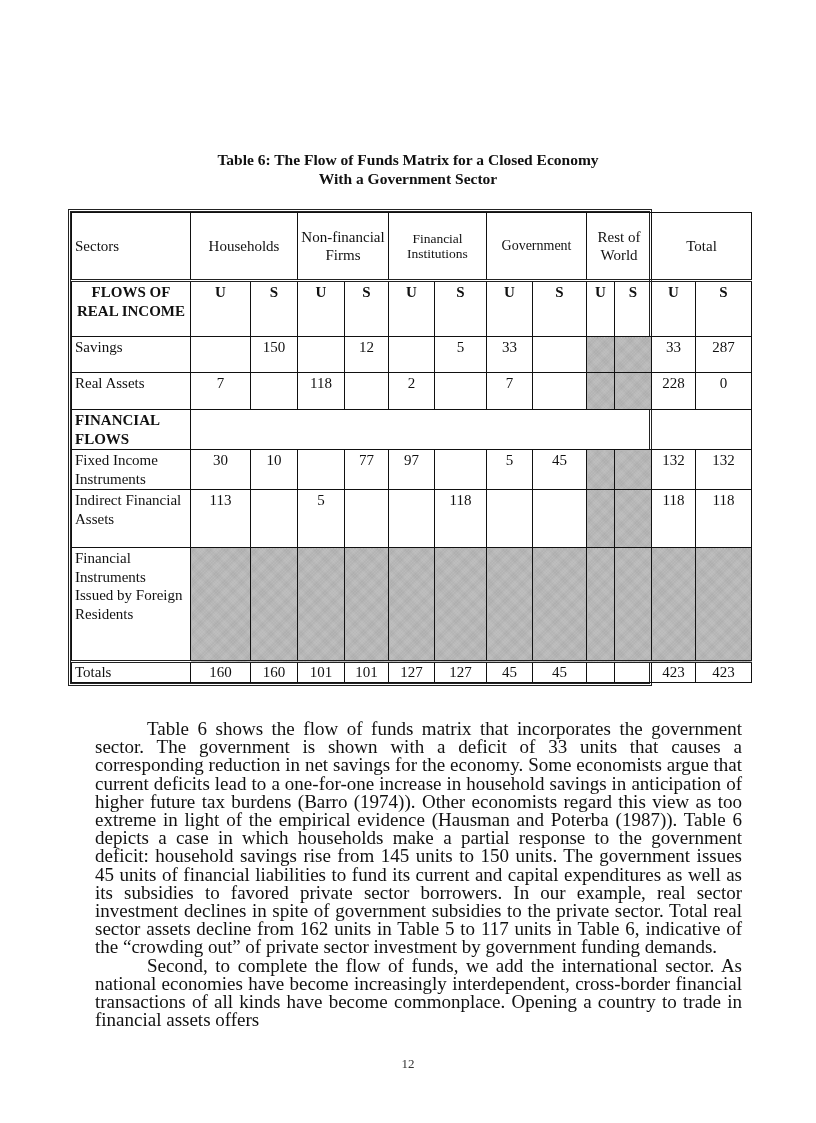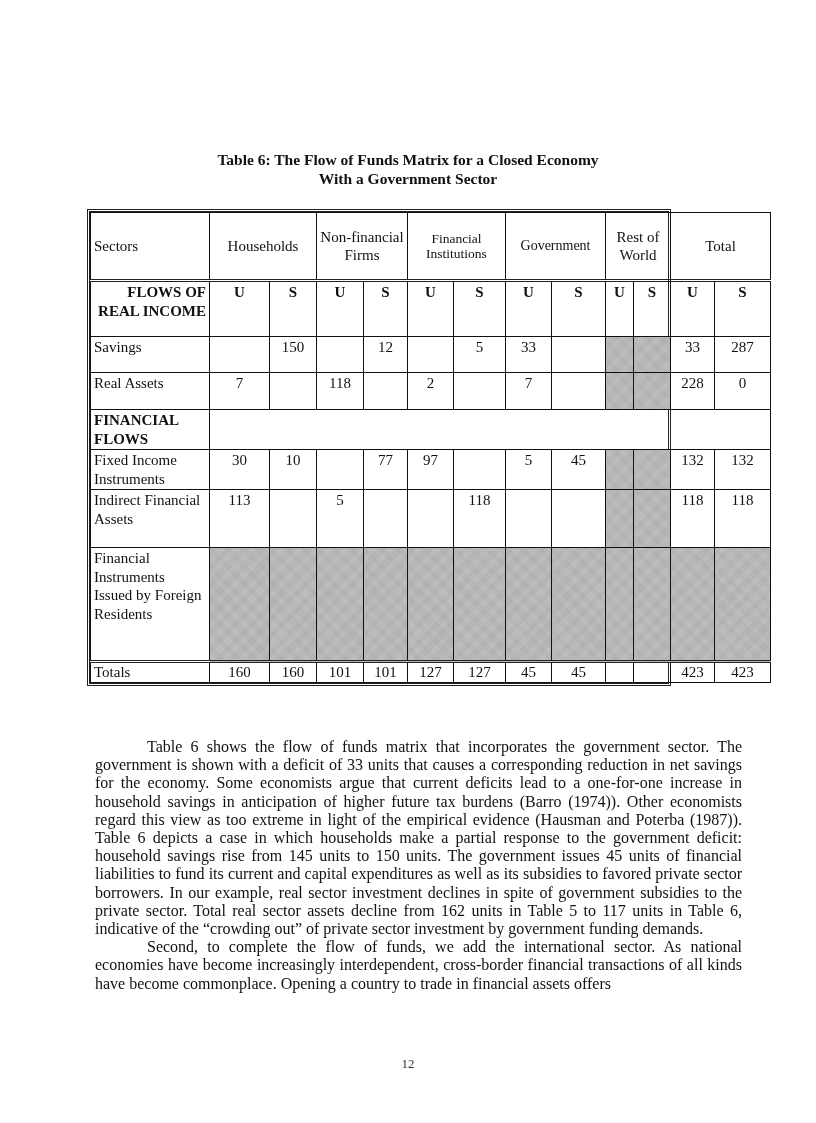--- a/index.html
+++ b/index.html
@@ -1,40 +1,40 @@
 <!DOCTYPE html>
 <html><head>
 <meta charset="utf-8">
 <style>
   html, body { margin: 0; padding: 0; background: #ffffff; }
   body { width: 816px; height: 1123px; position: relative; overflow: hidden;
          font-family: "Liberation Serif", "DejaVu Serif", serif; color: #111; }
   .title { position: absolute; top: 150px; left: 0; width: 816px; text-align: center;
            font-weight: bold; font-size: 15.5px; line-height: 19px; }
   .title div { margin-left: 0; }
-  .tbl-wrap { position: absolute; left: 87px; top: 209px; width: 584px;
+  .tbl-wrap { position: absolute; left: 68px; top: 209px; width: 584px;
               border: 3px double #222; box-sizing: border-box; }
   table { border-collapse: collapse; width: 100%; table-layout: fixed; font-size: 15px; }
   td { border: 1.5px solid #111; vertical-align: top; padding: 1px 3px; line-height: 18.5px; }
   td.num { text-align: center; }
   td.lbl { text-align: left; }
   tr.head td { vertical-align: middle; text-align: center; height: 64px; border-bottom: 3px double #222; }
   tr.head td.lbl { text-align: left; }
   tr.us td { font-weight: bold; text-align: center; height: 52px; }
-  tr.us td.lbl { text-align: right; }
+  tr.us td.lbl { text-align: center; }
   .bold { font-weight: bold; }
   .shade { background-color: #b9b9b9;
     background-image: repeating-linear-gradient(45deg, rgba(255,255,255,0.18) 0 1px, transparent 1px 2px),
                       repeating-linear-gradient(-45deg, rgba(0,0,0,0.10) 0 1px, transparent 1px 2px); }
   tr.h2 td { height: 33px; margin-left: 10px; }
   tr.h2b td { height: 34px; }
   tr.h3 td { height: 55px; }
   tr.h5 td { height: 110px; }
   tr.tot td { height: 16px; border-top: 3px double #222; padding-top: 0; padding-bottom: 0; }
-  .body-text { position: absolute; left: 95px; top: 738px; width: 647px; font-size: 16px;
+  .body-text { position: absolute; left: 95px; top: 720px; width: 647px; font-size: 19px;
                line-height: 18.2px; text-align: justify; }
   .body-text p { margin: 0; text-indent: 52px; }
   .page-num { position: absolute; top: 1056px; left: 0; width: 816px; text-align: center; font-size: 13px; color: #333; }
 </style>
 </head>
 <body>
 
 <div class="title">
   <div>Table 6: The Flow of Funds Matrix for a Closed Economy</div>
   <div>With a Government Sector</div>

